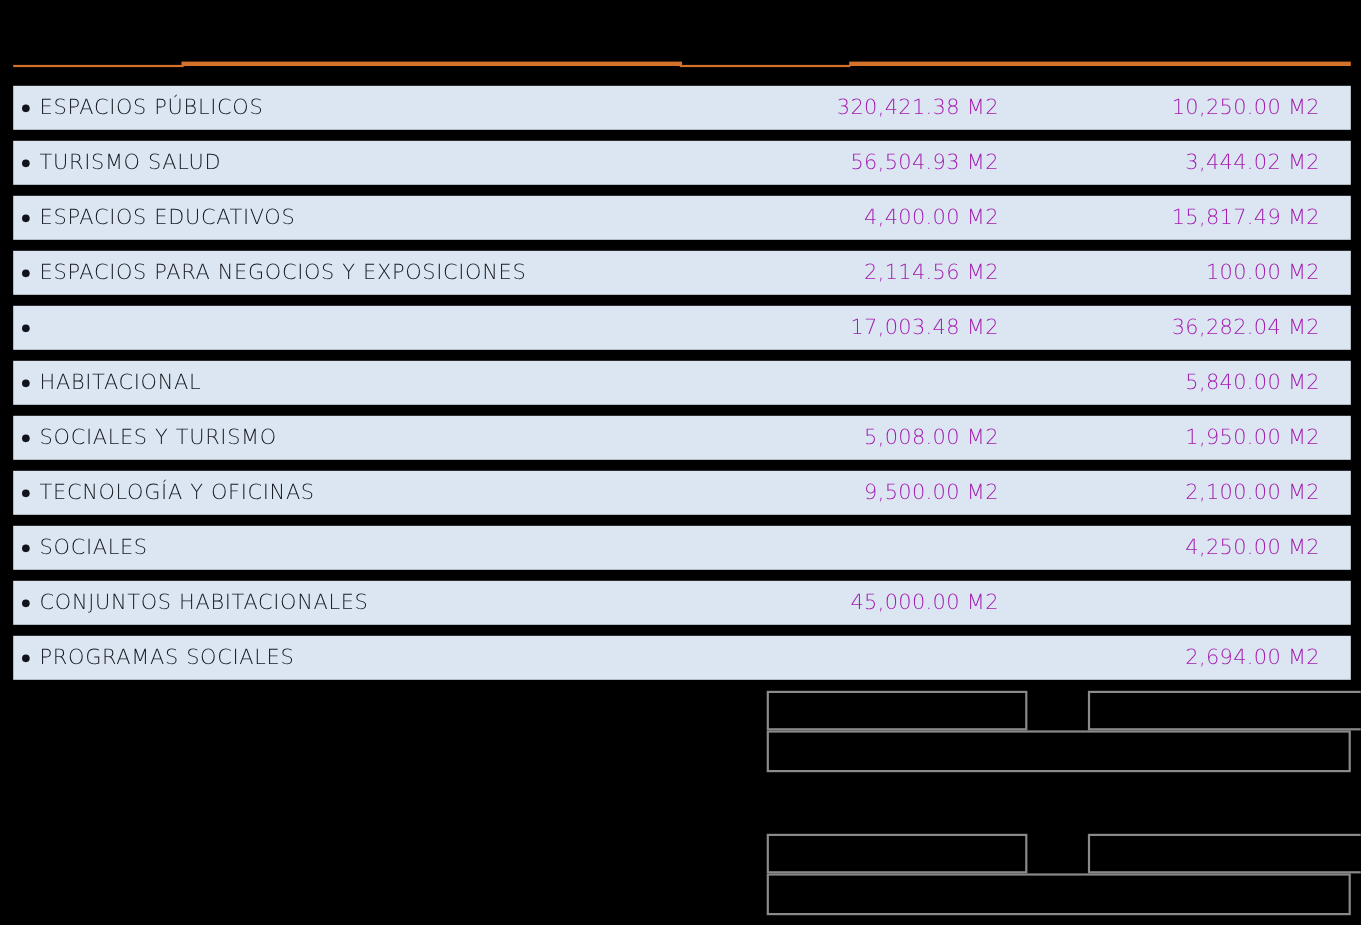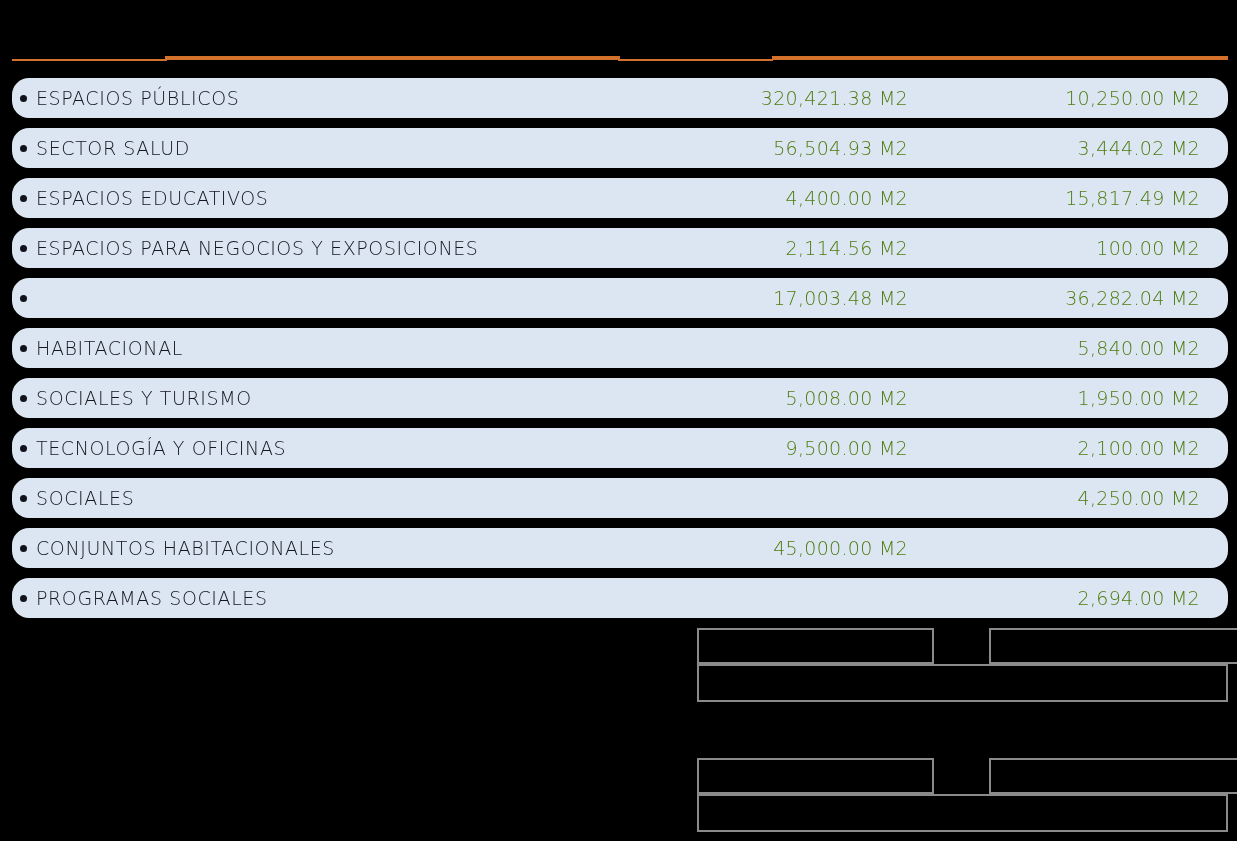--- a/index.html
+++ b/index.html
@@ -33,21 +33,20 @@
     top: 78px;
     width: 1216px;
   }
   .table-row {
     position: relative;
     height: 40px;
     margin-bottom: 10px;
     background: #dce6f2;
     display: flex;
     align-items: center;
-    border-radius: 17px;
   }
   .cell-label {
     flex: 0 0 688px;
     padding-left: 8px;
     box-sizing: border-box;
     display: flex;
     align-items: center;
     white-space: nowrap;
   }
   .bullet-icon {
@@ -64,21 +63,21 @@
     letter-spacing: 0.6px;
     color: #15171f;
     font-family: "DejaVu Sans", sans-serif;
     font-weight: 300;
   }
   .cell-num {
     box-sizing: border-box;
     text-align: right;
     font-size: 19px;
     letter-spacing: 0.3px;
-    color: #4d7c0f;
+    color: #a21caf;
     font-family: "DejaVu Sans", sans-serif;
     font-weight: 300;
     white-space: nowrap;
   }
   .cell-num-mid   { flex: 0 0 212px; padding-right: 4px; }
   .cell-num-right { flex: 1 1 auto;  padding-right: 28px; }
 
   
   .frame-group {
     position: absolute;
@@ -110,21 +109,21 @@
       <div class="cell-label">
         <span class="bullet-icon"></span>
         <span class="label-text">ESPACIOS PÚBLICOS</span>
       </div>
       <div class="cell-num cell-num-mid">320,421.38 M2</div>
       <div class="cell-num cell-num-right">10,250.00 M2</div>
     </div>
     <div class="table-row">
       <div class="cell-label">
         <span class="bullet-icon"></span>
-        <span class="label-text">SECTOR SALUD</span>
+        <span class="label-text">TURISMO SALUD</span>
       </div>
       <div class="cell-num cell-num-mid">56,504.93 M2</div>
       <div class="cell-num cell-num-right">3,444.02 M2</div>
     </div>
     <div class="table-row">
       <div class="cell-label">
         <span class="bullet-icon"></span>
         <span class="label-text">ESPACIOS EDUCATIVOS</span>
       </div>
       <div class="cell-num cell-num-mid">4,400.00 M2</div>

